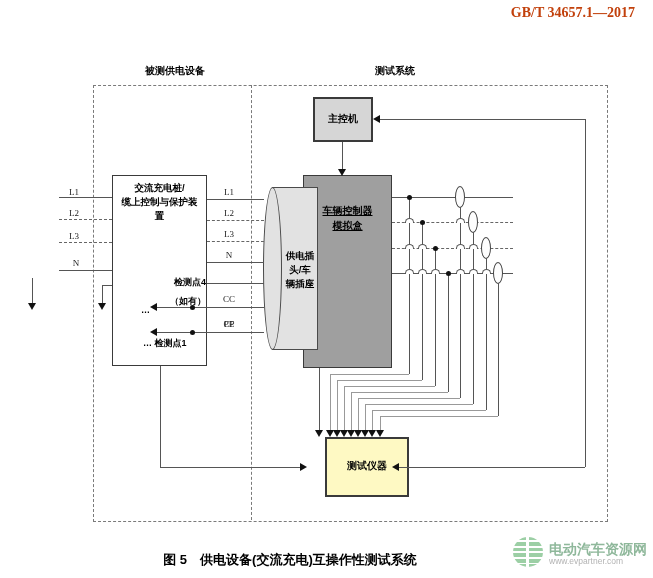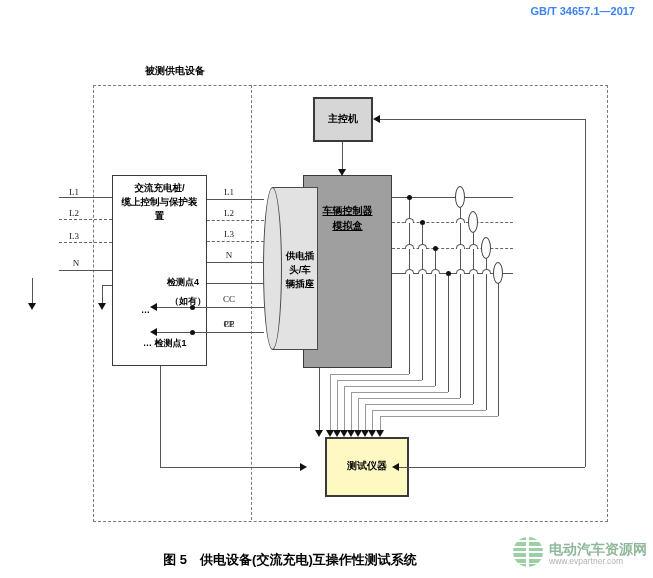--- a/index.html
+++ b/index.html
@@ -17,21 +17,21 @@
   .fill-white{background:#ffffff;}
   .fill-ti{background:#fef9c3;margin-left:18px;}
   
   .cjk{font-weight:bold;color:#000;}
   .c{text-align:center;}
   .r{text-align:right;}
   .lab9{font-size:9px;line-height:1.45;}
   .lab95{font-size:9.5px;line-height:1.45;}
   .lab10{font-size:10px;line-height:1.5;}
   .wlab{position:absolute;font-family:"Liberation Serif",serif;font-size:9px;color:#222;text-align:center;}
-  .hdr{position:absolute;font-family:Liberation Sans, sans-serif;font-weight:bold;font-size:11px;color:#3b82f6;}
+  .hdr{position:absolute;font-family:Liberation Serif, serif;font-weight:bold;font-size:14px;color:#c2410c;}
   .caption{position:absolute;font-size:13px;font-weight:bold;color:#000;text-align:center;}
   .blk{display:block;}
   
   .hl{position:absolute;height:0;border-top:1px solid #555;}
   .vl{position:absolute;width:0;border-left:1px solid #555;}
   .hl.dashed{border-top:1px dashed #666;}
   .hl.light{border-top:1px solid #999;}
   .vl.light{border-left:1px solid #999;}
   
   .dot{position:absolute;width:5px;height:5px;border-radius:50%;background:#111;}
@@ -59,33 +59,34 @@
   .wm-url{position:absolute;left:549px;top:556px;font-size:8.5px;color:#b3b3b3;}
 </style>
 </head>
 <body>
 
 <div id="page">
 
   <div class="hdr r" style="left:470px;top:5px;width:165px;">GB/T 34657.1—2017</div>
 
   <div class="abs cjk lab10 c" style="left:120px;top:63px;width:110px;">被测供电设备</div>
+  <div class="abs cjk lab10 c" style="left:330px;top:63px;width:130px;">测试系统</div>
 
   <div class="abs dash-rect" style="left:93px;top:85px;width:513px;height:435px;"></div>
   <div class="abs dash-v" style="left:251px;top:85px;height:435px;"></div>
 
 
   <div class="box fill-white" style="left:112px;top:175px;width:95px;height:191px;"></div>
   <div class="abs cjk lab95 c" style="left:114px;top:181px;width:91px;">
     <span class="blk">交流充电桩/</span>
     <span class="blk">缆上控制与保护装</span>
     <span class="blk">置</span>
   </div>
 
-  <div class="abs cjk lab9 r" style="left:160px;top:276px;width:46px;text-align:center;">检测点4</div>
+  <div class="abs cjk lab9 r" style="left:160px;top:276px;width:46px;">检测点4</div>
   <div class="abs cjk lab9 r" style="left:156px;top:295px;width:50px;">（如有）</div>
   <div class="abs cjk lab9" style="left:141px;top:304px;width:14px;">…</div>
   <div class="abs cjk lab9" style="left:143px;top:337px;width:70px;">… 检测点1</div>
 
   <div class="wlab" style="left:60px;top:187px;width:28px;">L1</div>
   <div class="wlab" style="left:60px;top:208px;width:28px;">L2</div>
   <div class="wlab" style="left:60px;top:231px;width:28px;">L3</div>
   <div class="wlab" style="left:62px;top:258px;width:28px;">N</div>
 
   <div class="wlab" style="left:214px;top:187px;width:30px;">L1</div>

